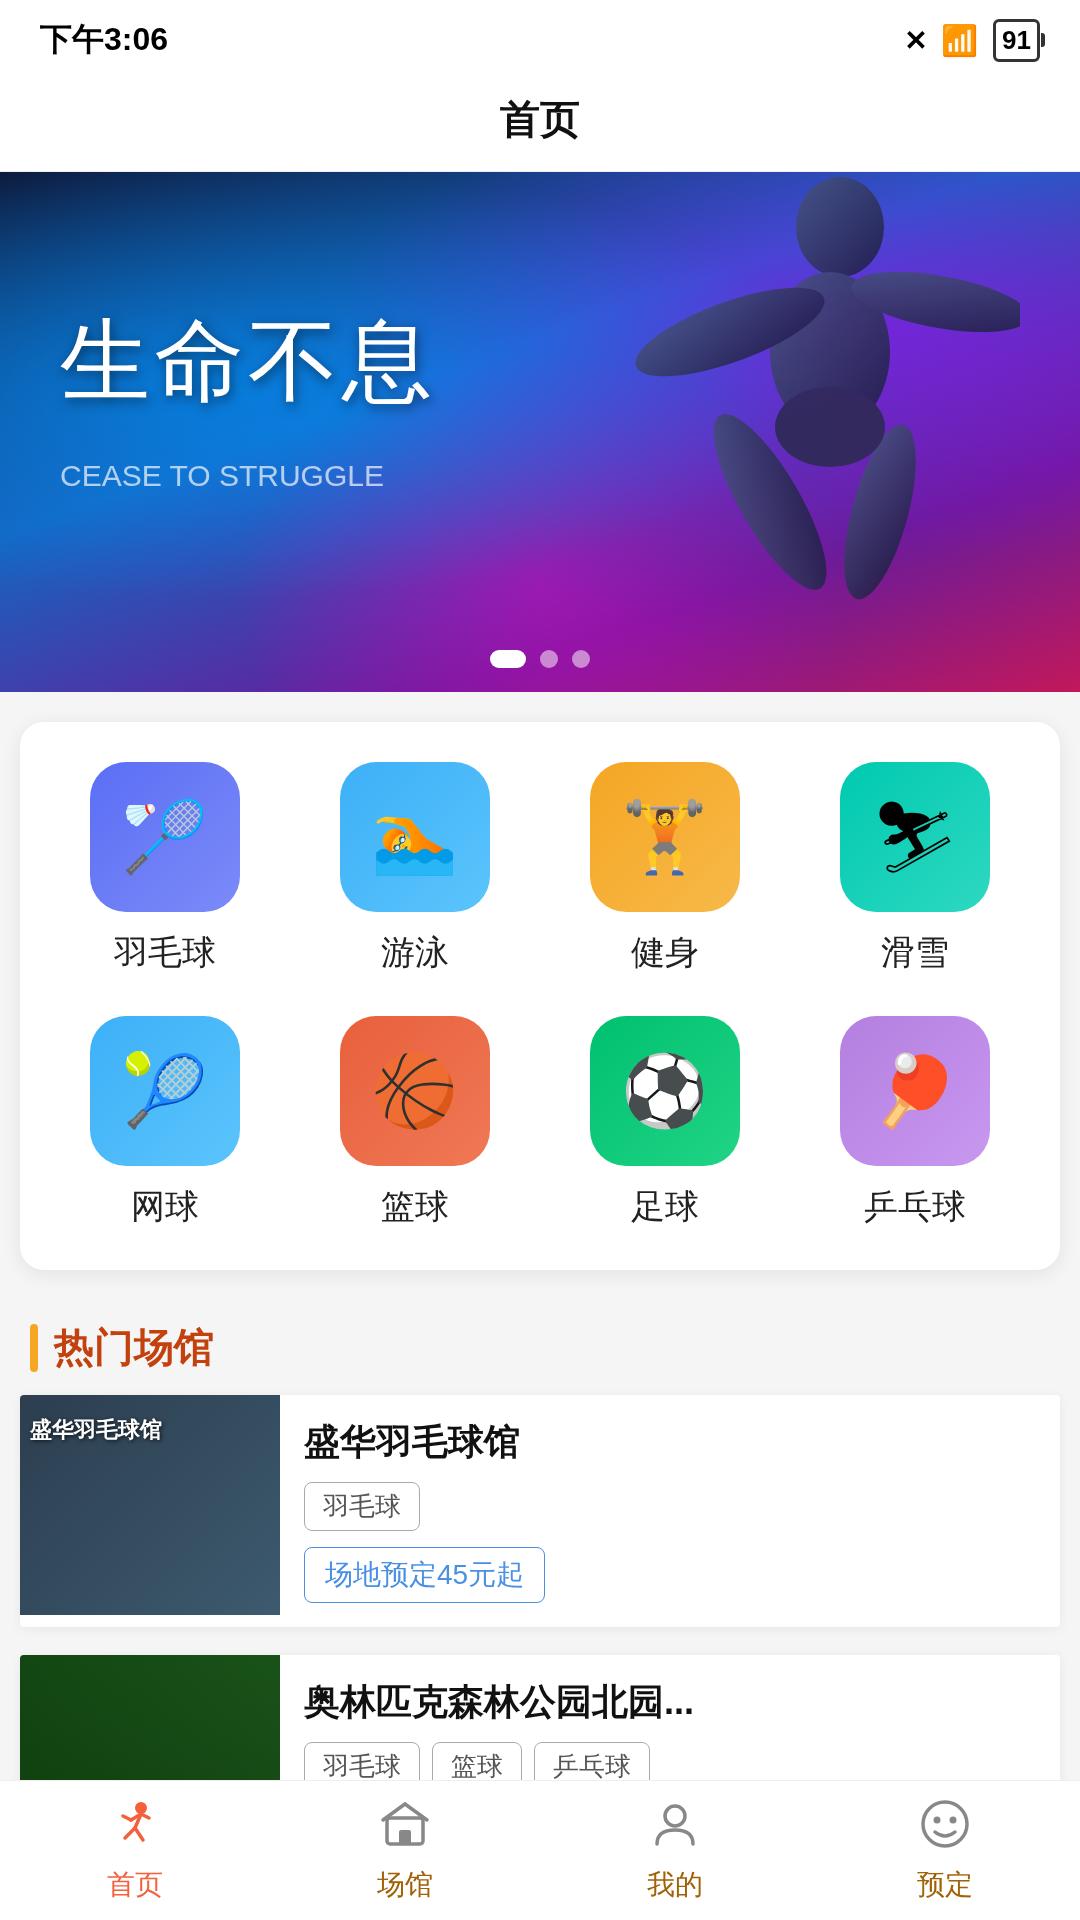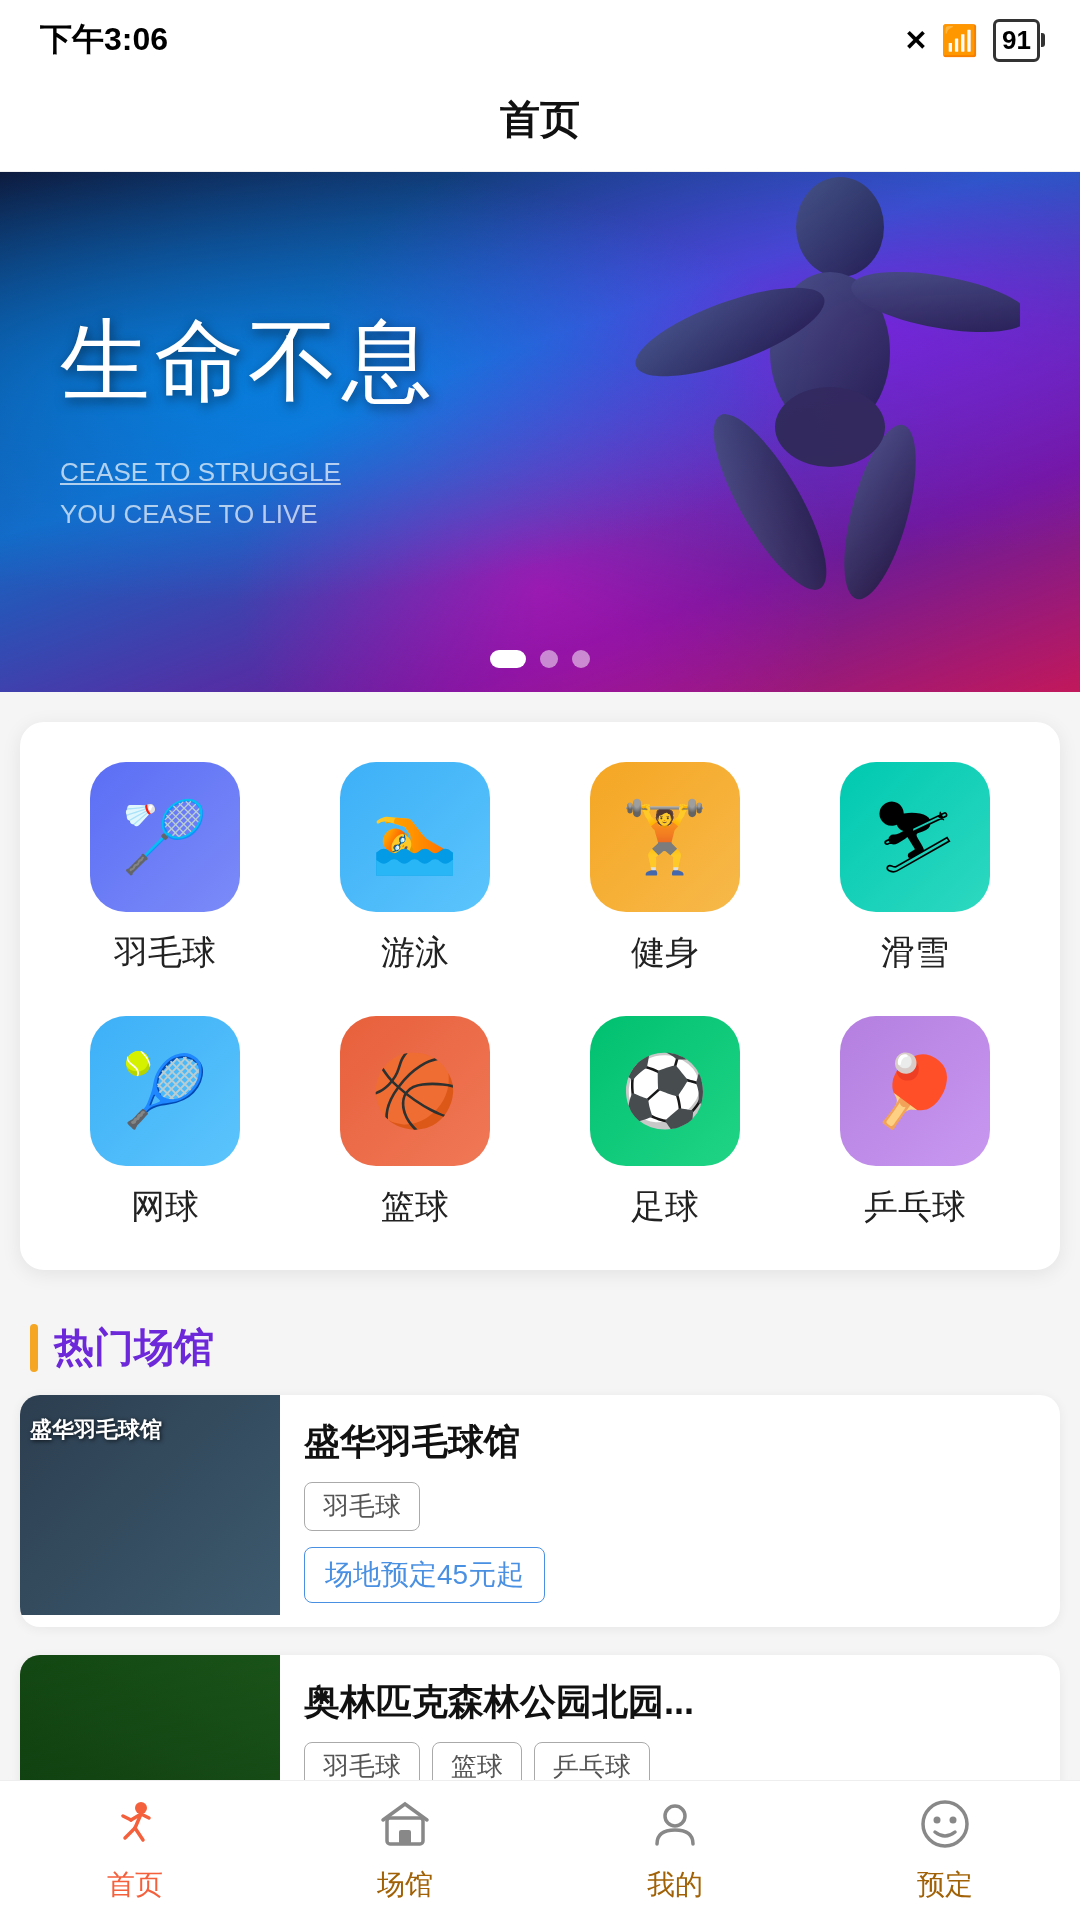--- a/index.html
+++ b/index.html
@@ -186,31 +186,31 @@
     }
     .section-accent {
       width: 8px;
       height: 48px;
       background: #f5a623;
       border-radius: 4px;
     }
     .section-title {
       font-size: 40px;
       font-weight: 700;
-      color: #6d28d9;
+      color: #c2410c;
     }
 
     
     .venue-list {
       padding: 0 20px;
       background: #f5f5f5;
     }
     .venue-item {
       background: #fff;
-      border-radius: 20px;
+      border-radius: 4px;
       margin-bottom: 28px;
       display: flex;
       gap: 0;
       overflow: hidden;
       box-shadow: 0 2px 12px rgba(0,0,0,0.06);
     }
     .venue-img {
       width: 260px;
       height: 220px;
       flex-shrink: 0;
@@ -348,22 +348,21 @@
 <div class="header">
   <span>首页</span>
 </div>
 
 <div class="banner">
   <div class="banner-bg"></div>
   <div class="banner-text-left">
     <span>生命不息</span>
   </div>
   <div class="banner-text-sub">
-    <div style="font-size:26px; opacity:0.75;text-decoration:underline;">CEASE TO STRUGGLE</div>
-    <div style="font-size:26px; opacity:0.75;">YOU CEASE TO LIVE</div>
+    <div style="font-size:30px; opacity:0.75;">CEASE TO STRUGGLE</div>
   </div>
 
   <svg style="position:absolute; right:60px; bottom:60px; width:400px; height:460px; opacity:0.85;" viewBox="0 0 400 460" xmlns="http://www.w3.org/2000/svg">
     <defs>
       <linearGradient id="athleteGrad" x1="0%" y1="0%" x2="100%" y2="100%">
         <stop offset="0%" style="stop-color:#4a5580;stop-opacity:1"></stop>
         <stop offset="100%" style="stop-color:#1a1a3e;stop-opacity:1"></stop>
       </linearGradient>
     </defs>
 

